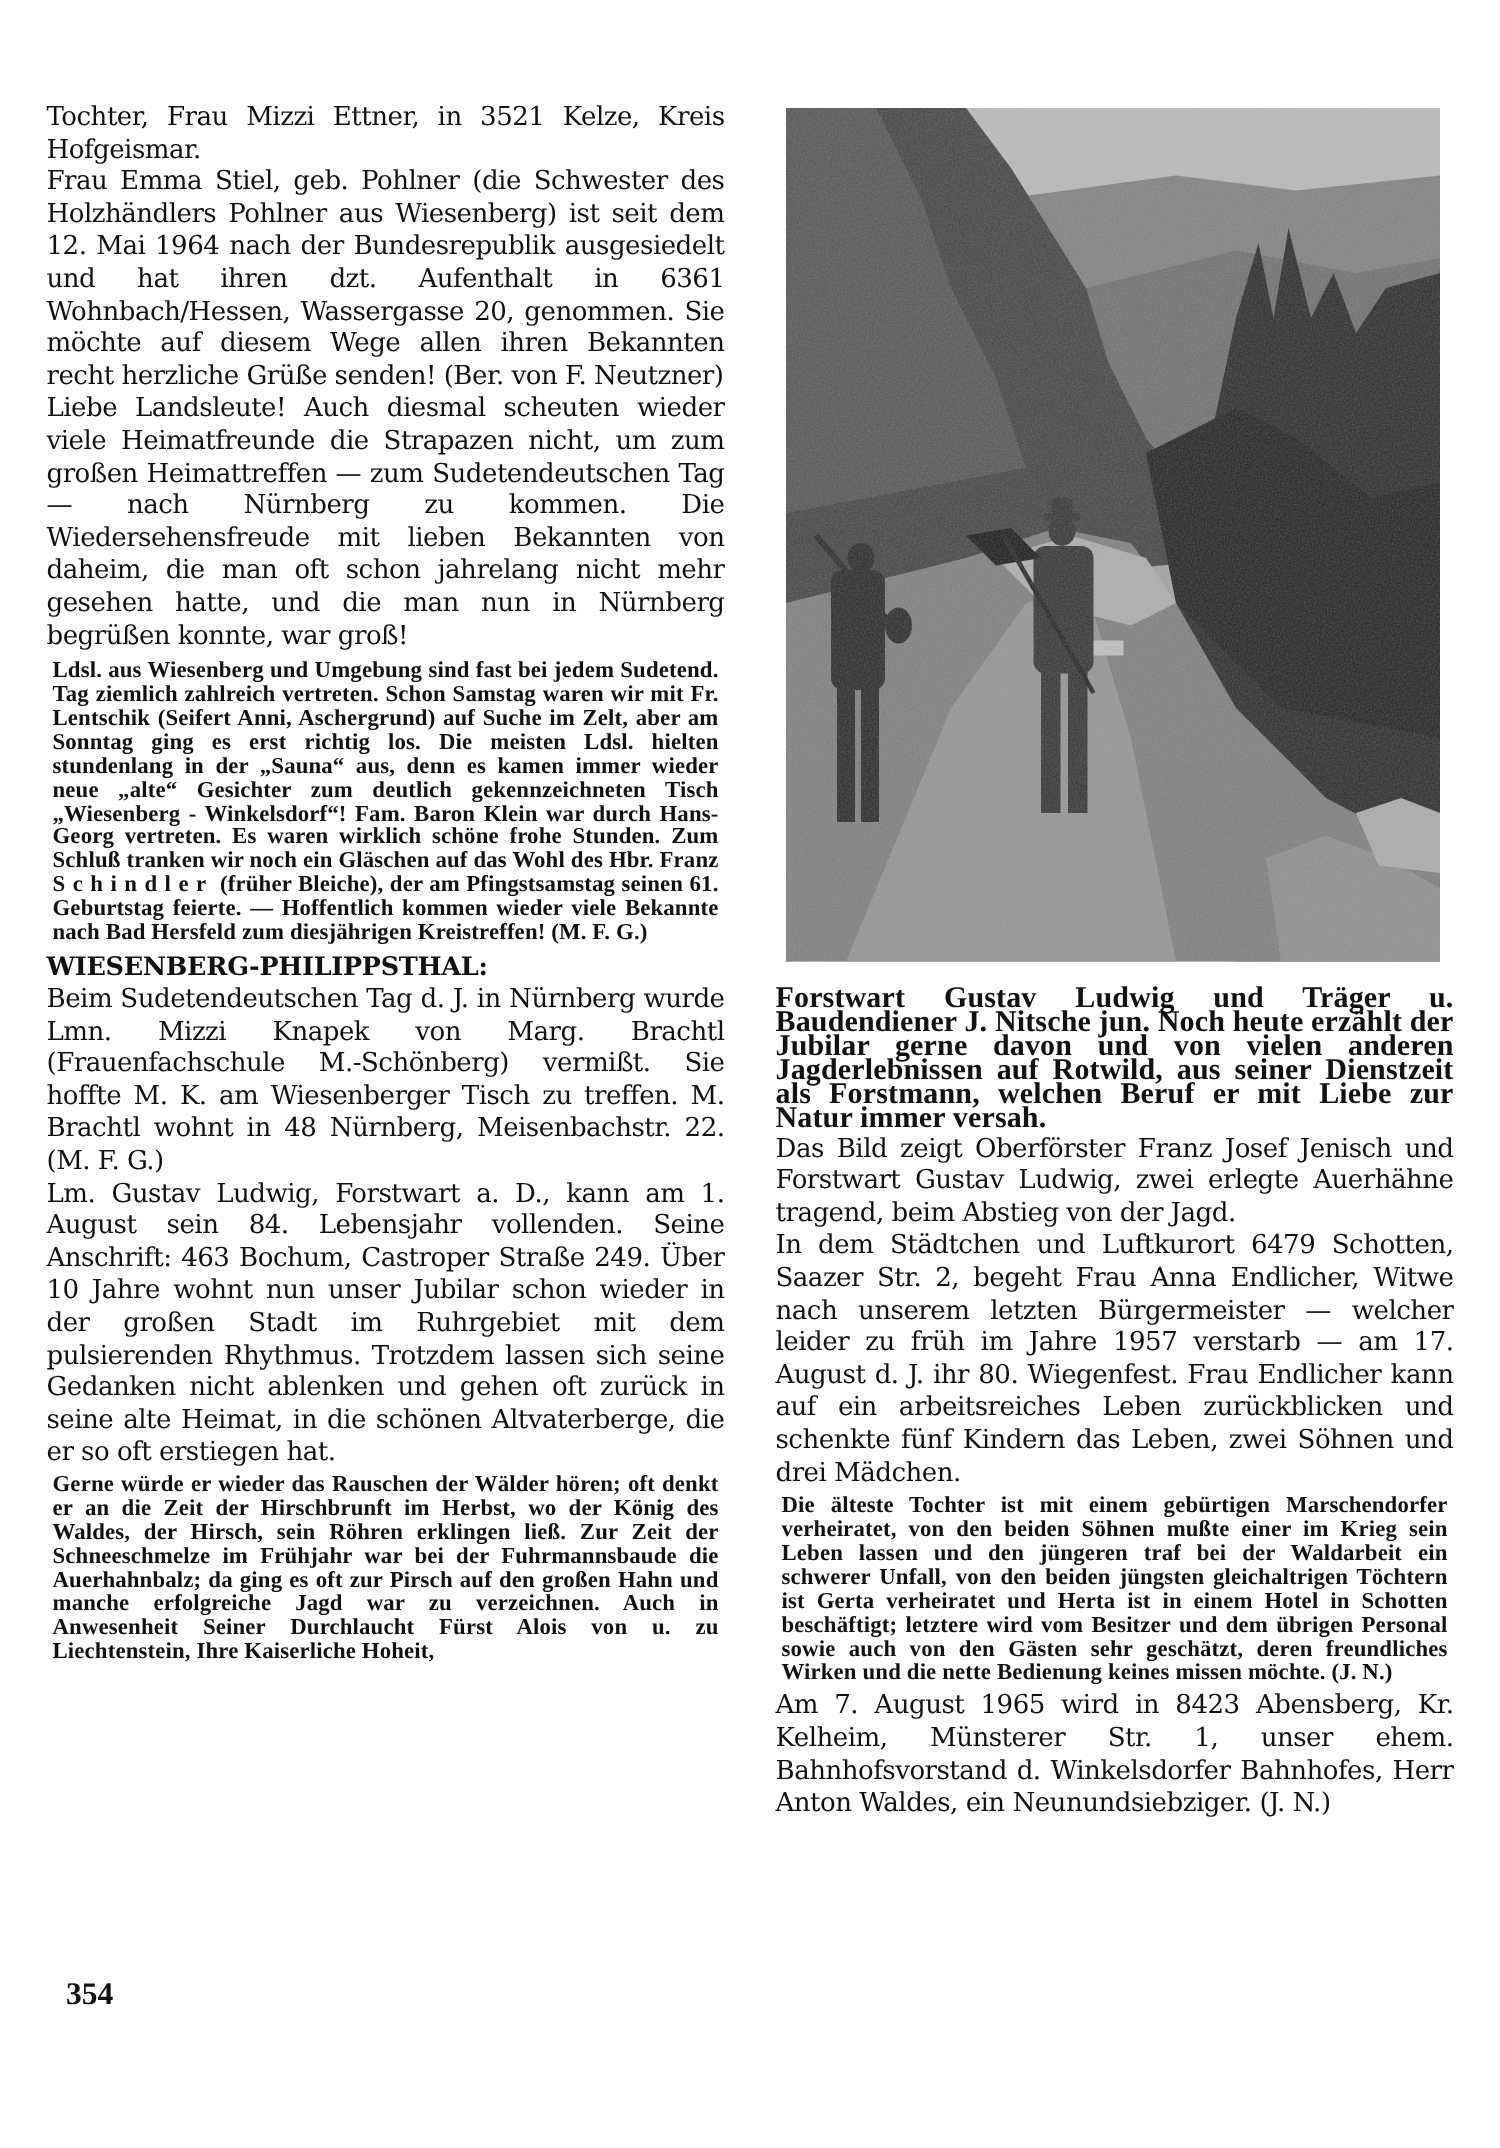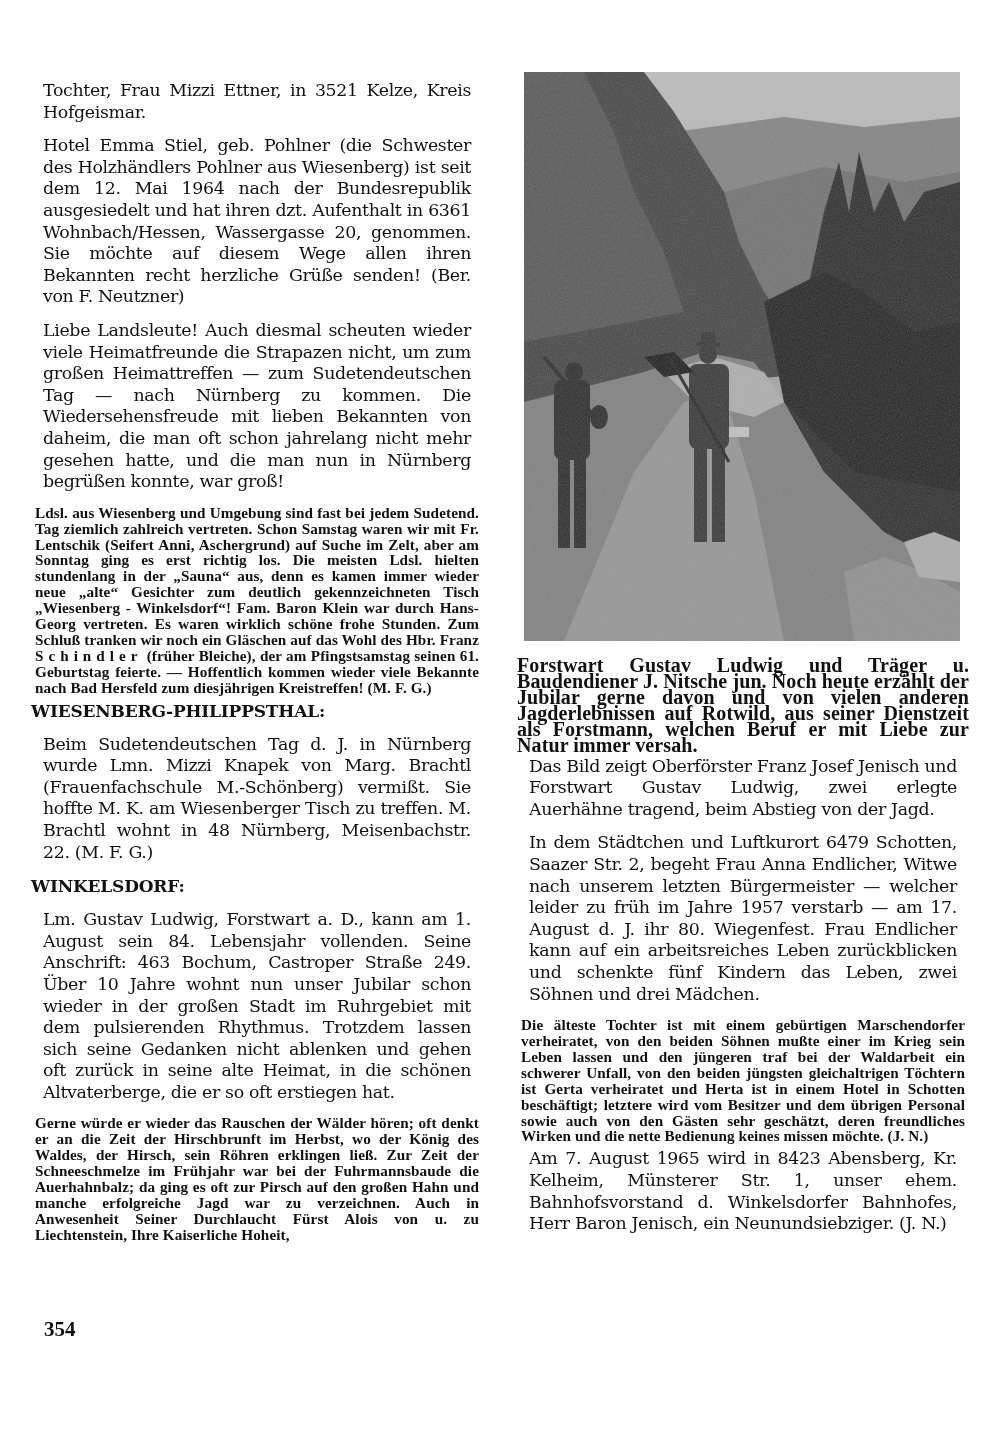--- a/index.html
+++ b/index.html
@@ -1,46 +1,45 @@
 <!DOCTYPE html>
 <html><head>
 <meta charset="utf-8">
 <style>
   html, body { margin: 0; padding: 0; background: #ffffff; }
   body { width: 1000px; height: 1432px; position: relative; overflow: hidden; color: #111; }
   .col { position: absolute; }
   #left { left: 31px; top: 68px; width: 452px; }
   #right { left: 517px; top: 72px; width: 452px; }
-  .lg { font-family: "DejaVu Serif", "Liberation Serif", serif; font-size: 17.4px; line-height: 21.6px; text-align: justify; margin: 12px; letter-spacing: -0.35px; word-spacing: 0px; }
+  .lg { font-family: "DejaVu Serif", "Liberation Serif", serif; font-size: 17.4px; line-height: 21.6px; text-align: justify; margin: 0; letter-spacing: -0.35px; word-spacing: 0px; }
   .sm { font-family: "Liberation Serif", "DejaVu Serif", serif; font-weight: bold; font-size: 15.2px; line-height: 15.9px; text-align: justify; margin: 4px; letter-spacing: 0.1px; }
   .sm-wrap { margin-top: 1px; }
   .cap { font-family: "Liberation Serif", "DejaVu Serif", serif; font-weight: bold; font-size: 20px; line-height: 16.1px; text-align: justify; margin: 0; letter-spacing: 0.1px; }
   b, .b { font-weight: normal; }
   .head { font-family: "DejaVu Serif", "Liberation Serif", serif; font-weight: bold; font-size: 17px; line-height: 22px; margin: 2px 0 0 0; letter-spacing: -0.2px; }
   .spaced { letter-spacing: 5px; }
   .photo {
     position: relative; width: 436px; height: 569px; margin-left: 7px; margin-bottom: 16px;
     background: #6d6d6d; overflow: hidden;
   }
   .photo svg { display: block; }
   .pagenum { position: absolute; left: 44px; top: 1317px; font-family: "Liberation Serif", "DejaVu Serif", serif; font-weight: bold; font-size: 21px; }
 </style>
 </head>
 <body>
 
 <div id="left" class="col">
   <p class="lg">Tochter, Frau Mizzi Ettner, in 3521 Kelze, Kreis Hofgeismar.</p>
-  <p class="lg"><span>Hotel </span><b>Emma Stiel,</b><span> geb. Pohlner (die Schwester des Holzhändlers Pohlner aus Wiesenberg) ist seit dem 12. Mai 1964 nach der Bundesrepublik ausgesiedelt und hat ihren dzt. Aufenthalt in 6361 Wohnbach/Hessen, Wassergasse 20, genommen. Sie möchte auf diesem Wege allen ihren Bekannten recht herzliche Grüße senden! (Ber. von F. Neutzner)</span></p>
+  <p class="lg"><span>Frau </span><b>Emma Stiel,</b><span> geb. Pohlner (die Schwester des Holzhändlers Pohlner aus Wiesenberg) ist seit dem 12. Mai 1964 nach der Bundesrepublik ausgesiedelt und hat ihren dzt. Aufenthalt in 6361 Wohnbach/Hessen, Wassergasse 20, genommen. Sie möchte auf diesem Wege allen ihren Bekannten recht herzliche Grüße senden! (Ber. von F. Neutzner)</span></p>
   <p class="lg"><b>Liebe Landsleute!</b><span> Auch diesmal scheuten wieder viele Heimatfreunde die Strapazen nicht, um zum großen Heimattreffen — zum Sudetendeutschen Tag — nach Nürnberg zu kommen. Die Wiedersehensfreude mit lieben Bekannten von daheim, die man oft schon jahrelang nicht mehr gesehen hatte, und die man nun in Nürnberg begrüßen konnte, war groß!</span></p>
   <div class="sm-wrap">
   <p class="sm"><span>Ldsl. aus Wiesenberg und Umgebung sind fast bei jedem Sudetend. Tag ziemlich zahlreich vertreten. Schon Samstag waren wir mit Fr. Lentschik (Seifert Anni, Aschergrund) auf Suche im Zelt, aber am Sonntag ging es erst richtig los. Die meisten Ldsl. hielten stundenlang in der „Sauna“ aus, denn es kamen immer wieder neue „alte“ Gesichter zum deutlich gekennzeichneten Tisch „Wiesenberg - Winkelsdorf“! Fam. Baron Klein war durch Hans-Georg vertreten. Es waren wirklich schöne frohe Stunden. Zum Schluß tranken wir noch ein Gläschen auf das Wohl des Hbr. Franz </span><span class="spaced">Schindler</span><span> (früher Bleiche), der am Pfingstsamstag seinen 61. Geburtstag feierte. — Hoffentlich kommen wieder viele Bekannte nach Bad Hersfeld zum diesjährigen Kreistreffen! (M. F. G.)</span></p>
   </div>
   <p class="head">WIESENBERG-PHILIPPSTHAL:</p>
   <p class="lg"><span>Beim Sudetendeutschen Tag d. J. in Nürnberg wurde Lmn. </span><b>Mizzi Knapek</b><span> von Marg. Brachtl (Frauenfachschule M.-Schönberg) vermißt. Sie hoffte M. K. am Wiesenberger Tisch zu treffen. M. Brachtl wohnt in 48 Nürnberg, Meisenbachstr. 22. (M. F. G.)</span></p>
-  <p class="head" style="margin-top:5px">WINKELSDORF:</p>
   <p class="lg"><span>Lm. </span><b>Gustav Ludwig,</b><span> Forstwart a. D., kann am 1. August sein 84. Lebensjahr vollenden. Seine Anschrift: 463 Bochum, Castroper Straße 249. Über 10 Jahre wohnt nun unser Jubilar schon wieder in der großen Stadt im Ruhrgebiet mit dem pulsierenden Rhythmus. Trotzdem lassen sich seine Gedanken nicht ablenken und gehen oft zurück in seine alte Heimat, in die schönen Altvaterberge, die er so oft erstiegen hat.</span></p>
   <p class="sm" style="margin-top:2px">Gerne würde er wieder das Rauschen der Wälder hören; oft denkt er an die Zeit der Hirschbrunft im Herbst, wo der König des Waldes, der Hirsch, sein Röhren erklingen ließ. Zur Zeit der Schneeschmelze im Frühjahr war bei der Fuhrmannsbaude die Auerhahnbalz; da ging es oft zur Pirsch auf den großen Hahn und manche erfolgreiche Jagd war zu verzeichnen. Auch in Anwesenheit Seiner Durchlaucht Fürst Alois von u. zu Liechtenstein, Ihre Kaiserliche Hoheit,</p>
 </div>
 
 <div class="pagenum">354</div>
 
 <div id="right" class="col">
   <div class="photo">
     <svg width="436" height="569" viewBox="0 0 436 569">
       <defs>
@@ -96,14 +95,14 @@
       </g>
 
       <rect x="0" y="0" width="436" height="569" fill="#000" opacity="0.08"></rect>
       <rect x="0" y="0" width="436" height="569" filter="url(#grain)" opacity="0.9"></rect>
     </svg>
   </div>
   <p class="cap">Forstwart Gustav Ludwig und Träger u. Baudendiener J. Nitsche jun. Noch heute erzählt der Jubilar gerne davon und von vielen anderen Jagderlebnissen auf Rotwild, aus seiner Dienstzeit als Forstmann, welchen Beruf er mit Liebe zur Natur immer versah.</p>
   <p class="lg" style="margin-top:2px">Das Bild zeigt Oberförster Franz Josef Jenisch und Forstwart Gustav Ludwig, zwei erlegte Auerhähne tragend, beim Abstieg von der Jagd.</p>
   <p class="lg"><span>In dem Städtchen und Luftkurort 6479 Schotten, Saazer Str. 2, begeht Frau </span><b>Anna Endlicher,</b><span> Witwe nach unserem letzten Bürgermeister — welcher leider zu früh im Jahre 1957 verstarb — am 17. August d. J. ihr 80. Wiegenfest. Frau Endlicher kann auf ein arbeitsreiches Leben zurückblicken und schenkte fünf Kindern das Leben, zwei Söhnen und drei Mädchen.</span></p>
   <p class="sm" style="margin-top:3px">Die älteste Tochter ist mit einem gebürtigen Marschendorfer verheiratet, von den beiden Söhnen mußte einer im Krieg sein Leben lassen und den jüngeren traf bei der Waldarbeit ein schwerer Unfall, von den beiden jüngsten gleichaltrigen Töchtern ist Gerta verheiratet und Herta ist in einem Hotel in Schotten beschäftigt; letztere wird vom Besitzer und dem übrigen Personal sowie auch von den Gästen sehr geschätzt, deren freundliches Wirken und die nette Bedienung keines missen möchte. (J. N.)</p>
-  <p class="lg" style="margin-top:3px"><span>Am 7. August 1965 wird in 8423 Abensberg, Kr. Kelheim, Münsterer Str. 1, unser ehem. Bahnhofsvorstand d. Winkelsdorfer Bahnhofes, Herr </span><b>Baron Jenisch,</b><span> ein Neunundsiebziger. (J. N.)</span></p>
+  <p class="lg" style="margin-top:3px"><span>Am 7. August 1965 wird in 8423 Abensberg, Kr. Kelheim, Münsterer Str. 1, unser ehem. Bahnhofsvorstand d. Winkelsdorfer Bahnhofes, Herr </span><b>Anton Waldes,</b><span> ein Neunundsiebziger. (J. N.)</span></p>
 </div>
 
 </body></html>

